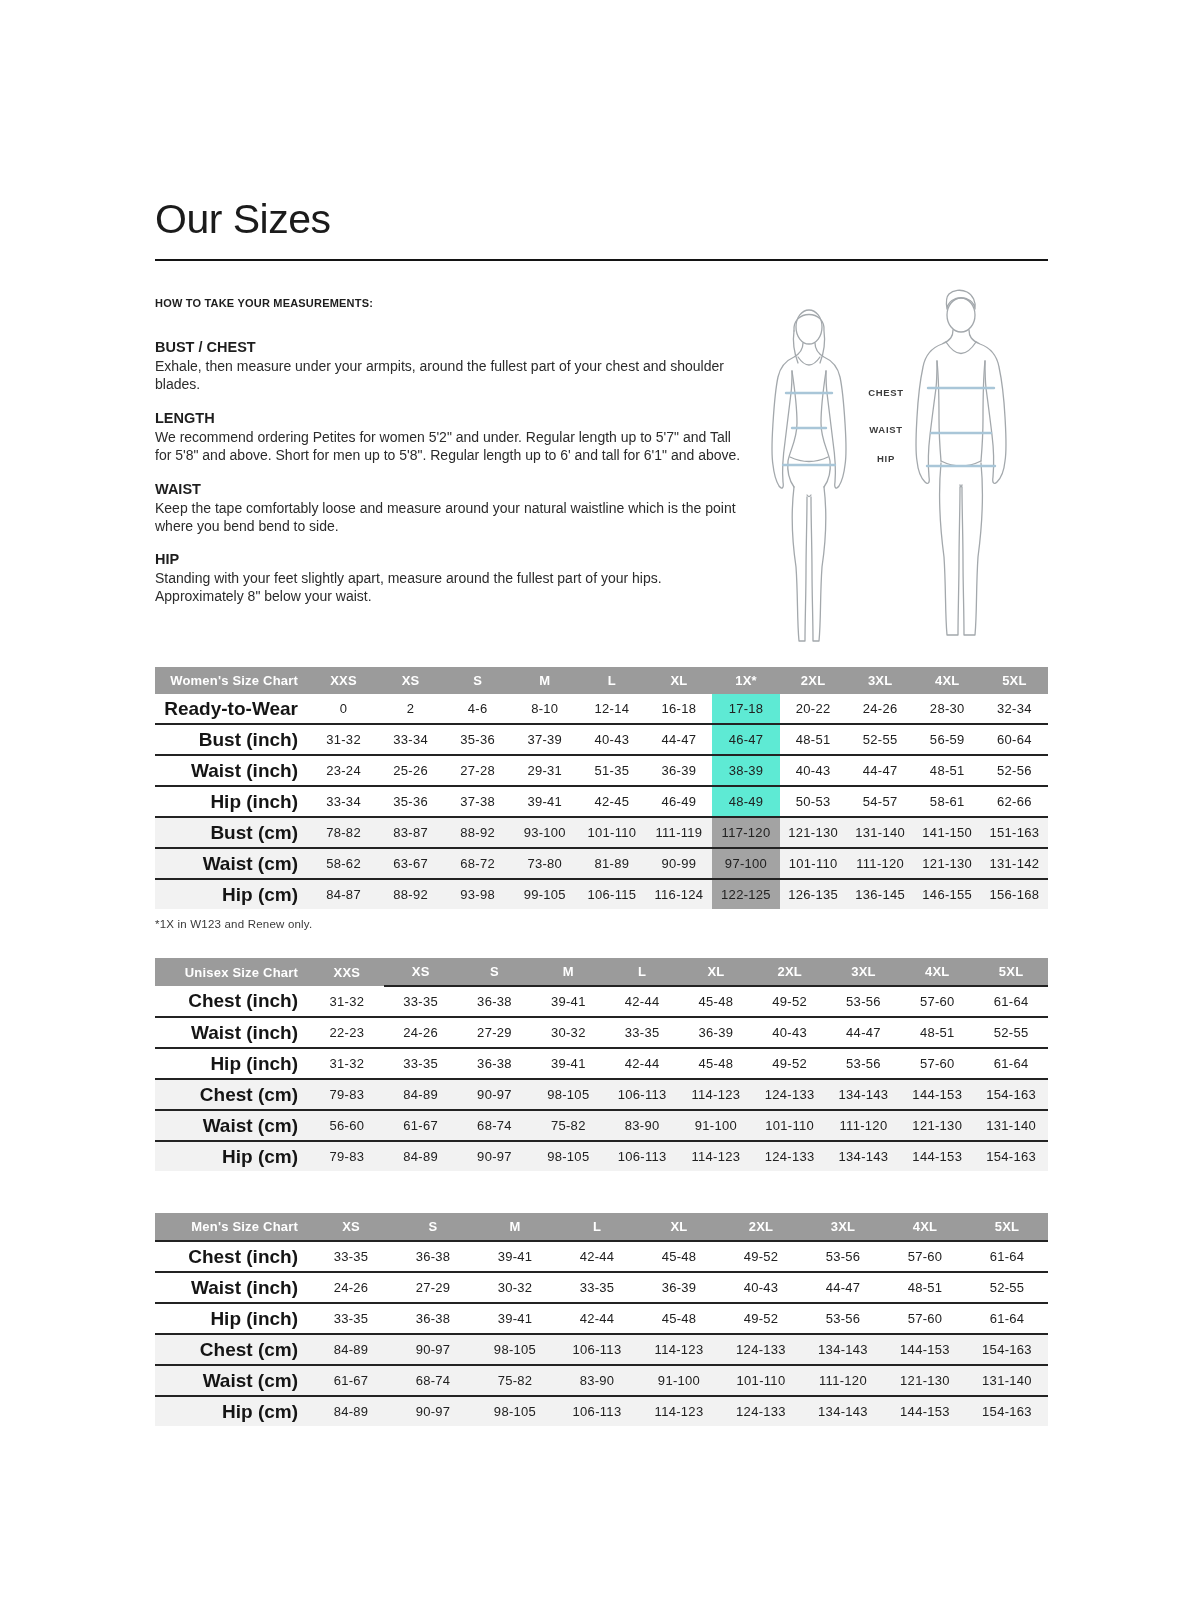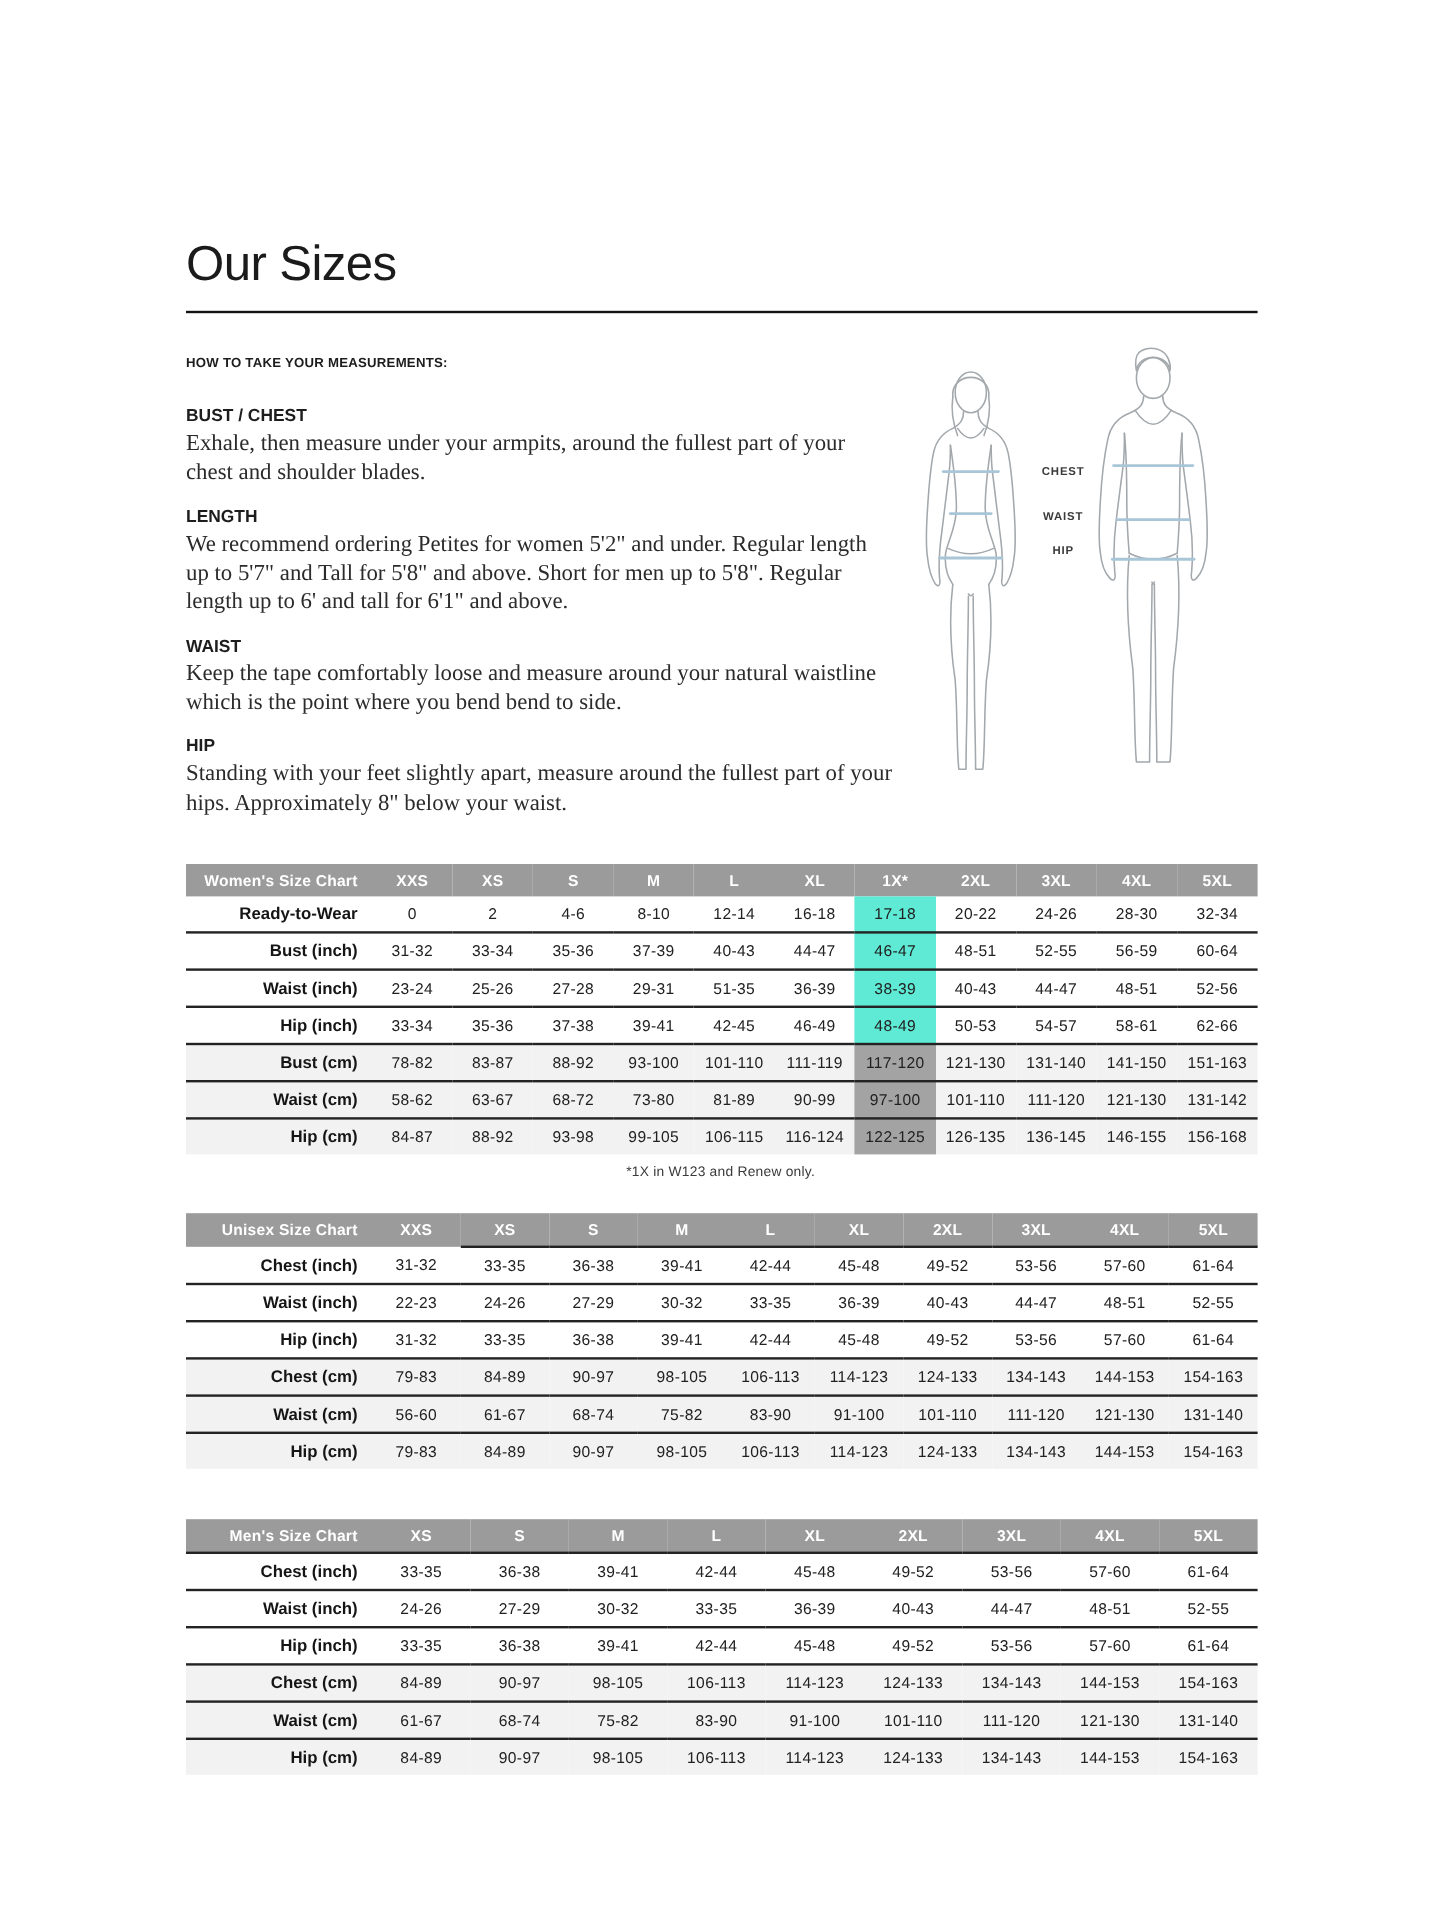--- a/index.html
+++ b/index.html
@@ -7,39 +7,39 @@
   .page{padding:196px 152px 0 155px;}
 
   h1.page-title{font-size:41px;font-weight:normal;letter-spacing:-0.5px;margin:0 0 16px 0;color:#1b1b1b;}
   .title-rule{border:0;border-top:2.5px solid #141414;margin:0 0 36px 0;}
 
   .intro{display:flex;align-items:flex-start;}
   .intro-text{width:600px;}
   .how-heading{font-size:11px;font-weight:bold;letter-spacing:.2px;margin:0 0 30px 0;}
   .m-section{margin-bottom:16px;}
   .m-title{font-size:14.5px;font-weight:bold;margin:0 0 3px 0;}
-  .m-body{font-size:19px;line-height:1.28;color:#2b2b2b;margin:0;font-family:Liberation Serif, serif;}
+  .m-body{font-size:14px;line-height:1.28;color:#2b2b2b;margin:0;}
 
   .figures{margin-left:auto;width:302px;margin-top:-14px;}
   .figures svg{display:block;}
 
   section.chart{margin-top:0;}
   table.size-table{width:100%;border-collapse:collapse;table-layout:fixed;}
   table.size-table thead th{background:#9b9b9b;color:#ffffff;font-size:13px;font-weight:bold;height:27px;padding:0;letter-spacing:.2px;}
   table.size-table th.label-col{text-align:right;padding-right:12px;}
   table.size-table tbody td{height:29px;text-align:center;font-size:13px;color:#212121;letter-spacing:.3px;padding:0;}
-  table.size-table tbody td.label{text-align:right;padding-right:12px;font-size:14px;font-weight:bold;color:#151515;letter-spacing:0;}
+  table.size-table tbody td.label{text-align:right;padding-right:12px;font-size:19px;font-weight:bold;color:#151515;letter-spacing:0;}
   table.size-table tbody tr{border-bottom:2px solid #232323;}
   table.size-table tbody tr:last-child{border-bottom:0;}
   table.size-table tbody tr.shaded td{background:#f2f2f2;}
   table.size-table tbody td.hl{background:#5eead4;}
   table.size-table tbody tr.shaded td.hl{background:#a3a3a3;}
   table.size-table thead th.hdr-line{border-bottom:2.5px solid #232323;}
 
-  .footnote{text-align:center;font-size:11.5px;color:#3a3a3a;margin:9px 2px 0 0;letter-spacing:.2px;}
+  .footnote{text-align:left;font-size:11.5px;color:#3a3a3a;margin:9px 2px 0 0;letter-spacing:.2px;}
 
   #womens-table-wrap{margin-top:22px;}
   #unisex-table-wrap{margin-top:28px;}
   #mens-table-wrap{margin-top:42px;}
 
   .sil{stroke:#a3a8ac;stroke-width:1.3;fill:none;stroke-linecap:round;stroke-linejoin:round;}
   .measure{stroke:#a9c6d8;stroke-width:2.4;}
   .sil-label{font-family:"Liberation Sans",sans-serif;font-size:9.5px;font-weight:bold;fill:#3b3b3b;letter-spacing:.7px;}
 </style>
 </head>

